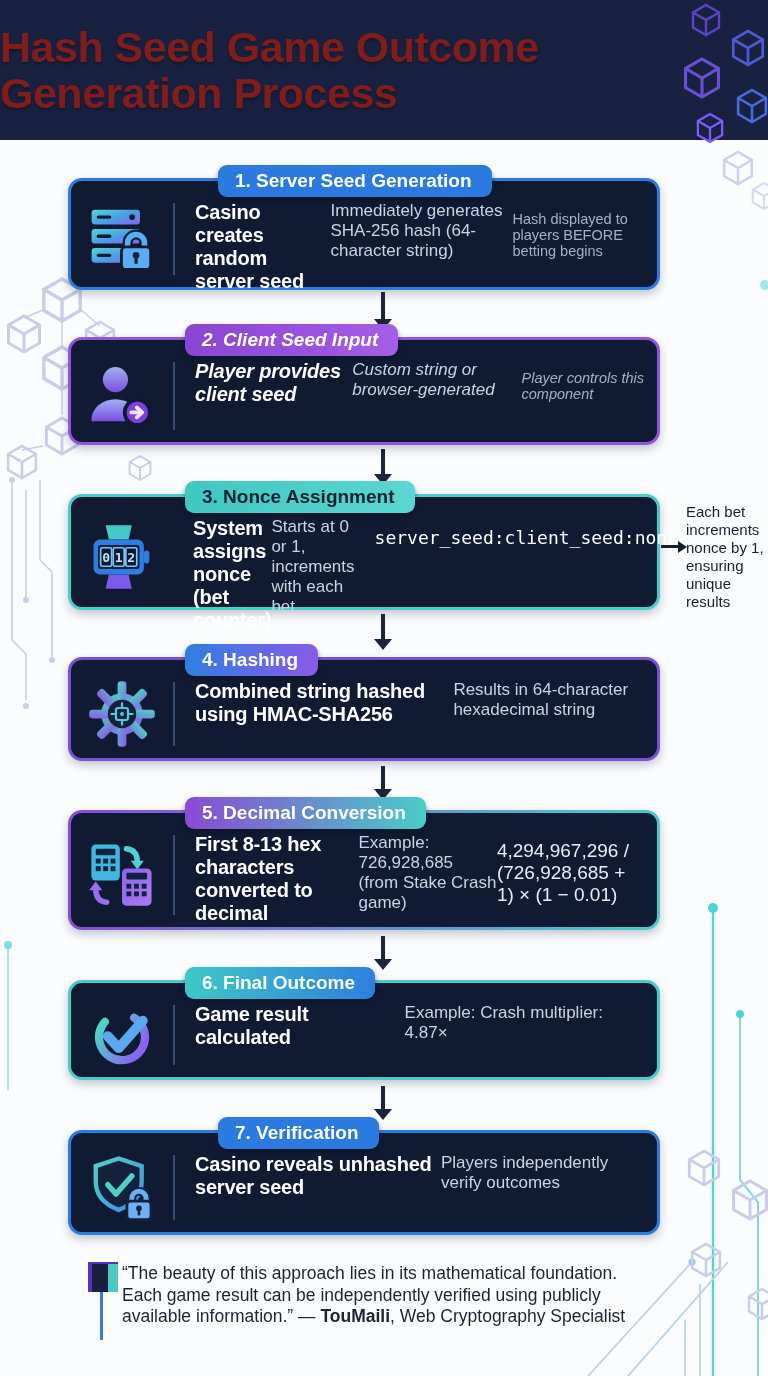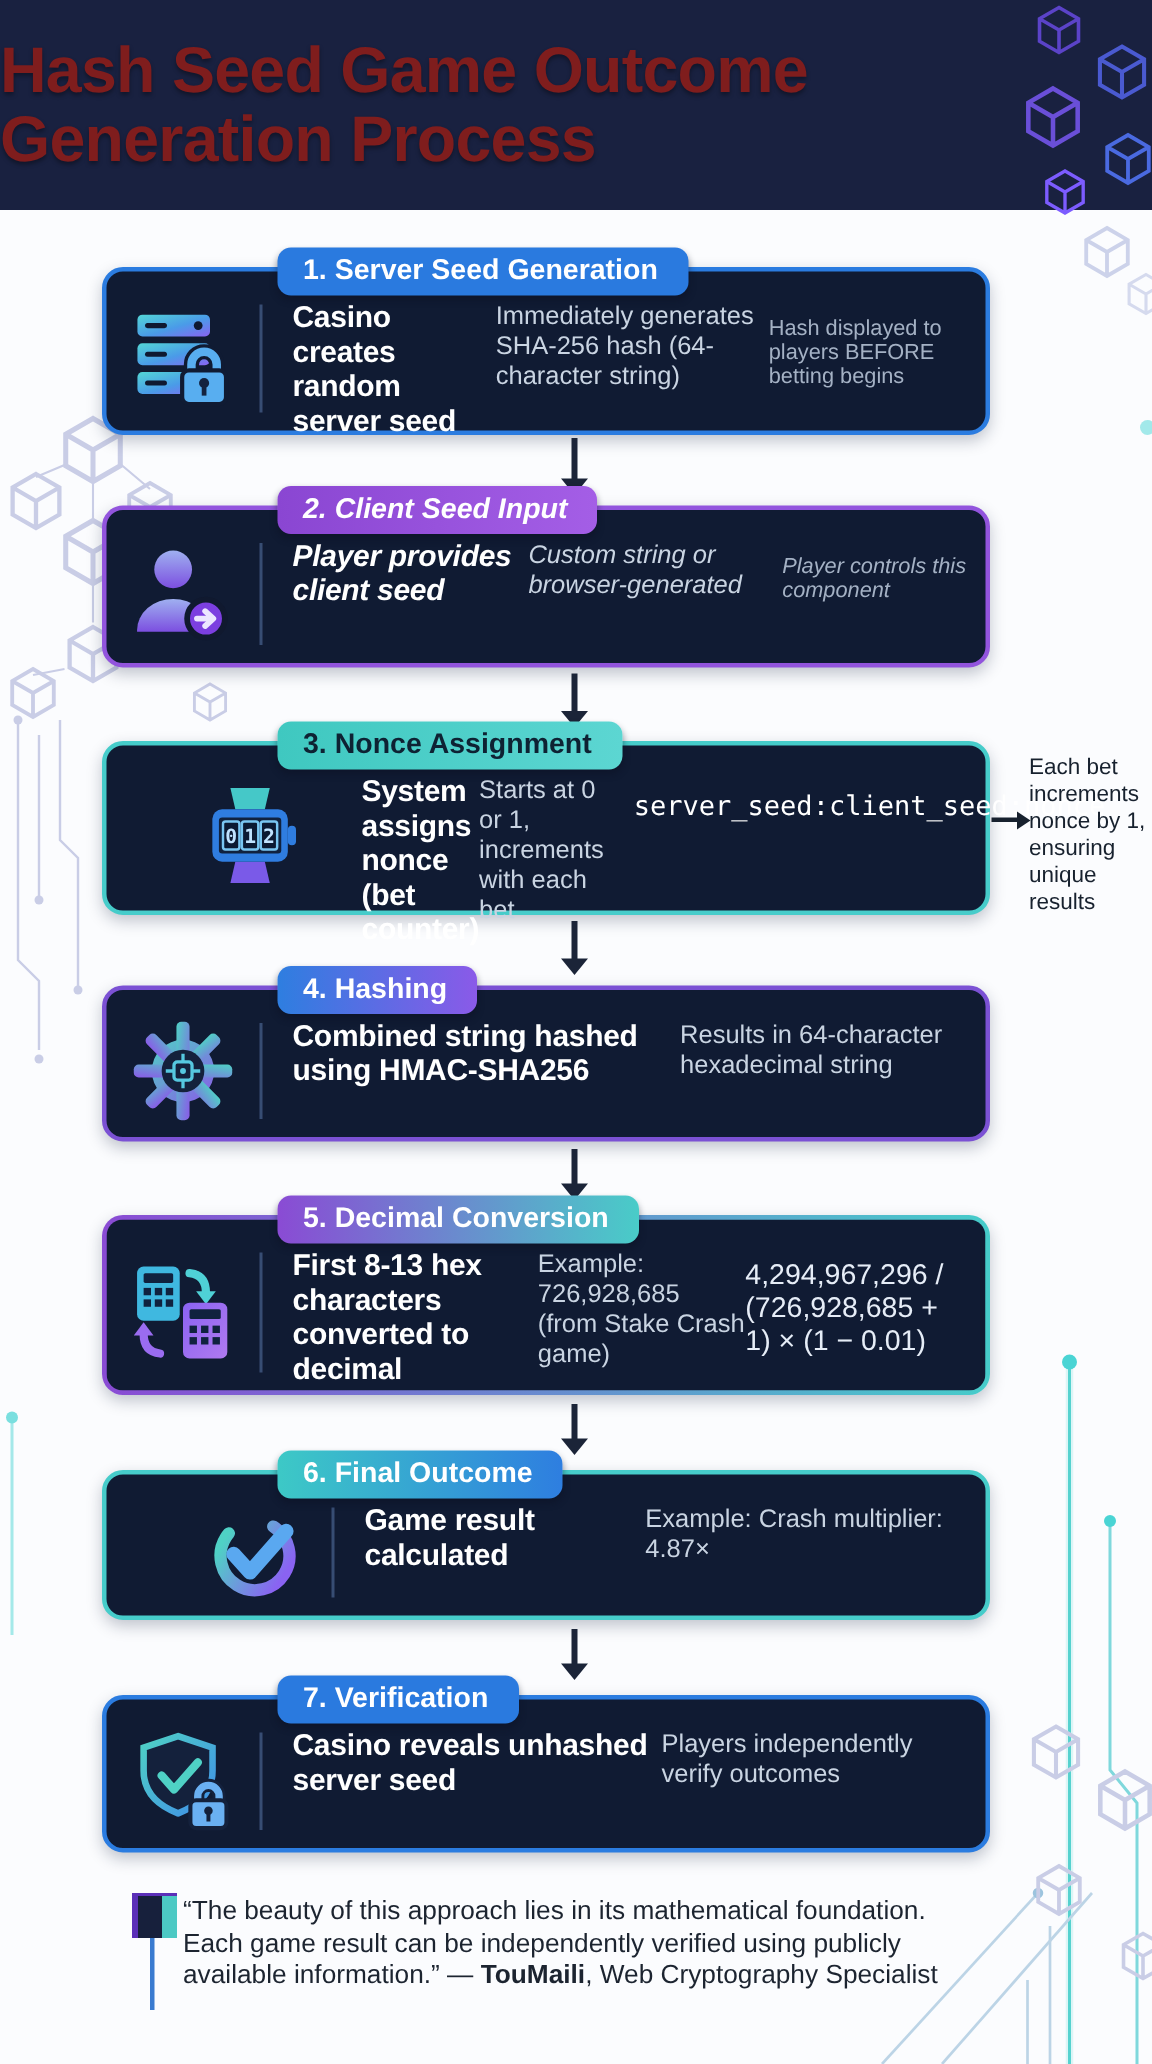--- a/index.html
+++ b/index.html
@@ -14,30 +14,30 @@
            text-shadow:0 2px 3px rgba(0,0,0,.35); }
 
   
   .decor { position:absolute; left:0; top:0; width:768px; height:1376px; z-index:2; pointer-events:none; }
 
   
   .card { position:absolute; left:68px; width:592px; background:#101b33; border-radius:14px; z-index:4;
           border:3px solid; box-shadow:0 4px 10px rgba(20,30,60,.25); }
   .b-blue   { border-color:#2b7ce0; }
   .b-purple { border-color:#9254dd;font-style:italic; }
-  .b-teal   { border-color:#46ccca;padding-left:48px; }
+  .b-teal   { border-color:#46ccca; }
   .b-violet { border-color:#7b51d4; }
   .b-grad   { border:3px solid transparent;
               background:linear-gradient(#101b33,#101b33) padding-box,
                          linear-gradient(90deg,#8a4bd4,#46ccca) border-box; }
 
   .badge { position:absolute; top:-16px; left:114px; height:32px; line-height:31px; padding:0 20px 0 17px;
            border-radius:9px; font-size:19px; font-weight:bold; color:#ffffff; white-space:nowrap;
            box-shadow:0 3px 5px rgba(10,16,34,.45); z-index:5; }
-  .bg-blue    { background:#2a7adf; }
+  .bg-blue    { background:#2a7adf;margin-left:33px; }
   .bg-purple  { background:linear-gradient(90deg,#8a46d2,#a45ee6); }
   .bg-teal    { background:linear-gradient(90deg,#3fc8c0,#5cd6d2); color:#0e2233; }
   .bg-bluepur { background:linear-gradient(90deg,#2e7ee0,#8a5ae8); }
   .bg-purteal { background:linear-gradient(90deg,#8a4bd4,#49ccc8); }
   .bg-tealblu { background:linear-gradient(90deg,#3dc9c6,#2e7ee0); }
 
   .card-inner { display:flex; align-items:stretch; height:100%; padding-top:14px; }
   .icon-col { width:102px; display:flex; align-items:center; justify-content:center; flex:0 0 102px; }
   .vdivider { width:2px; background:rgba(120,160,220,.38); margin:8px 0 12px 0; }
   .text-col { flex:1; padding:6px 12px 10px 20px; display:flex; flex-direction:row; justify-content:center; }

